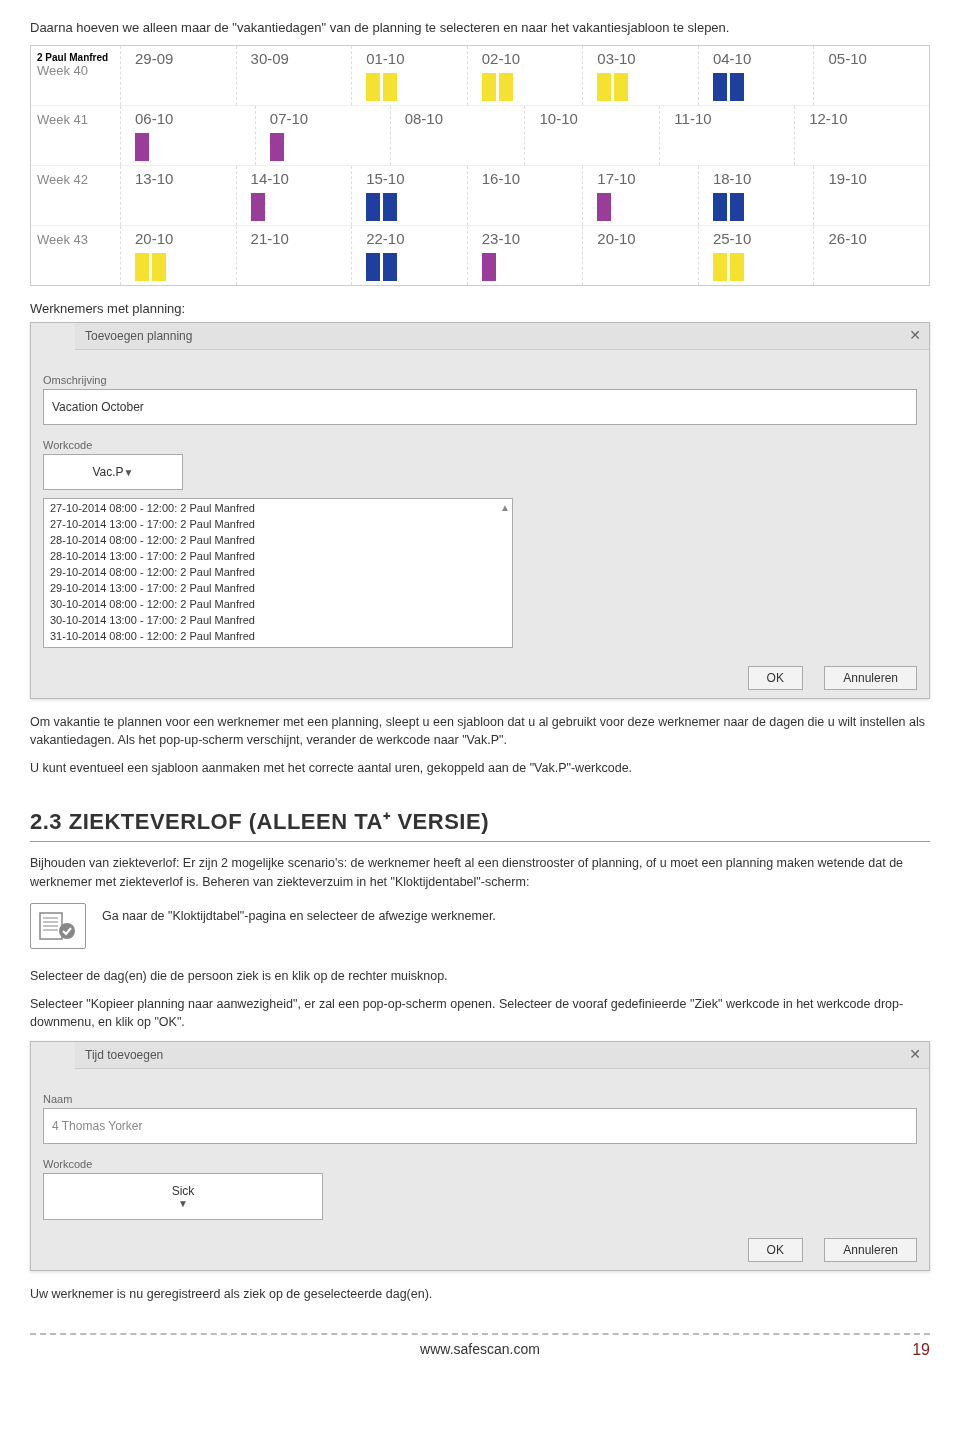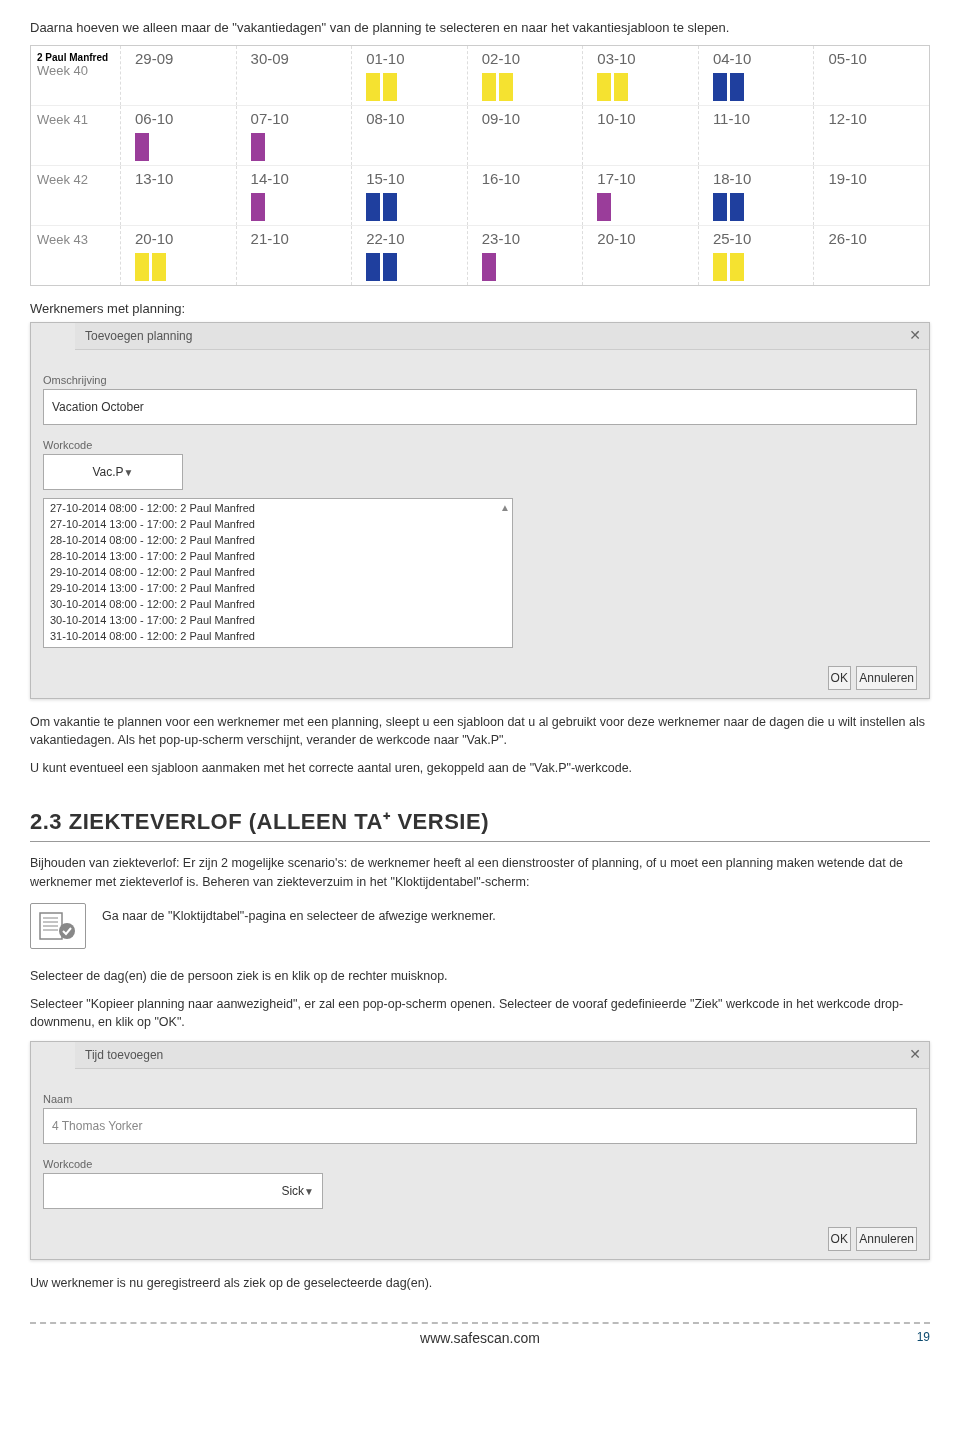--- a/index.html
+++ b/index.html
@@ -20,35 +20,35 @@
   .purple { background:#9a3d9a; }
   .blue { background:#1f3f9e; }
   .section-title { font-size: 13px; margin: 14px 0 6px 0; }
   .dialog { border:1px solid #bbb; background:#e8e8e8; margin-bottom: 14px; box-shadow: 0 1px 3px rgba(0,0,0,0.15);}
   .dialog-header { padding:6px 10px; font-size:12px; color:#555; background:#e2e2e2; border-bottom:1px solid #ccc; position:relative;margin-left:44px;}
   .dialog-close { position:absolute; right:8px; top:4px; font-size:14px; color:#666; cursor:pointer;}
   .dialog-body { padding:10px 12px; }
   .dlabel { font-size:11px; color:#666; margin:14px 0 3px 0;}
   .dfield { background:#ffffff; border:1px solid #aaa; padding:10px 8px; font-size:12px; color:#333; width:100%; display:block;}
   .dfield.sel { width:140px; display:flex; align-items:center; justify-content:center;}
-  .dfield.sel2 { width:280px; display:flex; align-items:center; justify-content:flex-end;}
+  .dfield.sel2 { width:280px; display:flex; align-items:center; justify-content:flex-end;flex-direction:column;}
   .caret { font-size:10px; color:#555;}
   .listbox { background:#fff; border:1px solid #aaa; margin-top:8px; height:150px; overflow:auto; padding:2px 6px; font-size:11px; line-height:1.45; width: 470px; position:relative;}
   .listbox .scrollbar-up { position:absolute; right:2px; top:2px; font-size:10px; color:#888;}
   .dialog-footer { text-align:right; padding:8px 12px; }
-  .btn { display:inline-block; background:#f3f3f3; border:1px solid #aaa; padding:4px 2px; font-size:12px; margin-left:2px; cursor:pointer;}
+  .btn { display:inline-block; background:#f3f3f3; border:1px solid #aaa; padding:4px 18px; font-size:12px; margin-left:18px; cursor:pointer;}
   p.body-text { font-size:12.5px; margin:10px 0; line-height:1.45;}
   h2.section-head { font-family: "Helvetica Neue", Arial, sans-serif; font-weight:700; font-size:22px; letter-spacing:0.5px; margin:28px 0 6px 0; color:#333;}
   hr.thin { border:none; border-top:1px solid #999; margin:4px 0 12px 0;}
   .callout { display:flex; align-items:flex-start; gap:16px; margin:12px 0 18px 0;}
   .iconbox { width:56px; height:46px; border:1px solid #999; border-radius:2px; display:flex; align-items:center; justify-content:center; position:relative;}
   .iconbox svg { width:40px; height:34px;}
   .callout-text { flex:1; font-size:12.5px; padding-top:6px;}
   .footer { border-top:2px dashed #bbb; margin-top:30px; padding-top:6px; display:flex; justify-content:center; position:relative; font-size:14px; color:#333;}
-  .pagenum { position:absolute; right:0; font-size:12px; color:#0c4a6e;}
+  .pagenum { position:absolute; right:0; font-size:16px; color:#7f1d1d;}
   .readonly-name { color:#888;}
 </style>
 </head>
 <body>
 
 <p class="intro">Daarna hoeven we alleen maar de "vakantiedagen" van de planning te selecteren en naar het vakantiesjabloon te slepen.</p>
 
 <div class="calendar" id="calendar">
     <div class="cal-row">
       <div class="cal-label">
@@ -107,24 +107,20 @@
         </div>
       </div>
       <div class="cal-day">
         <div class="cal-date">07-10</div>
         <div class="blocks">
           <div class="blk purple"></div>
         </div>
       </div>
       <div class="cal-day">
         <div class="cal-date">08-10</div>
-        <div class="blocks"></div>
-      </div>
-      <div class="cal-day">
-        <div class="cal-date">09-10</div>
         <div class="blocks"></div>
       </div>
       <div class="cal-day">
         <div class="cal-date">10-10</div>
         <div class="blocks"></div>
       </div>
       <div class="cal-day">
         <div class="cal-date">11-10</div>
         <div class="blocks"></div>
       </div>

